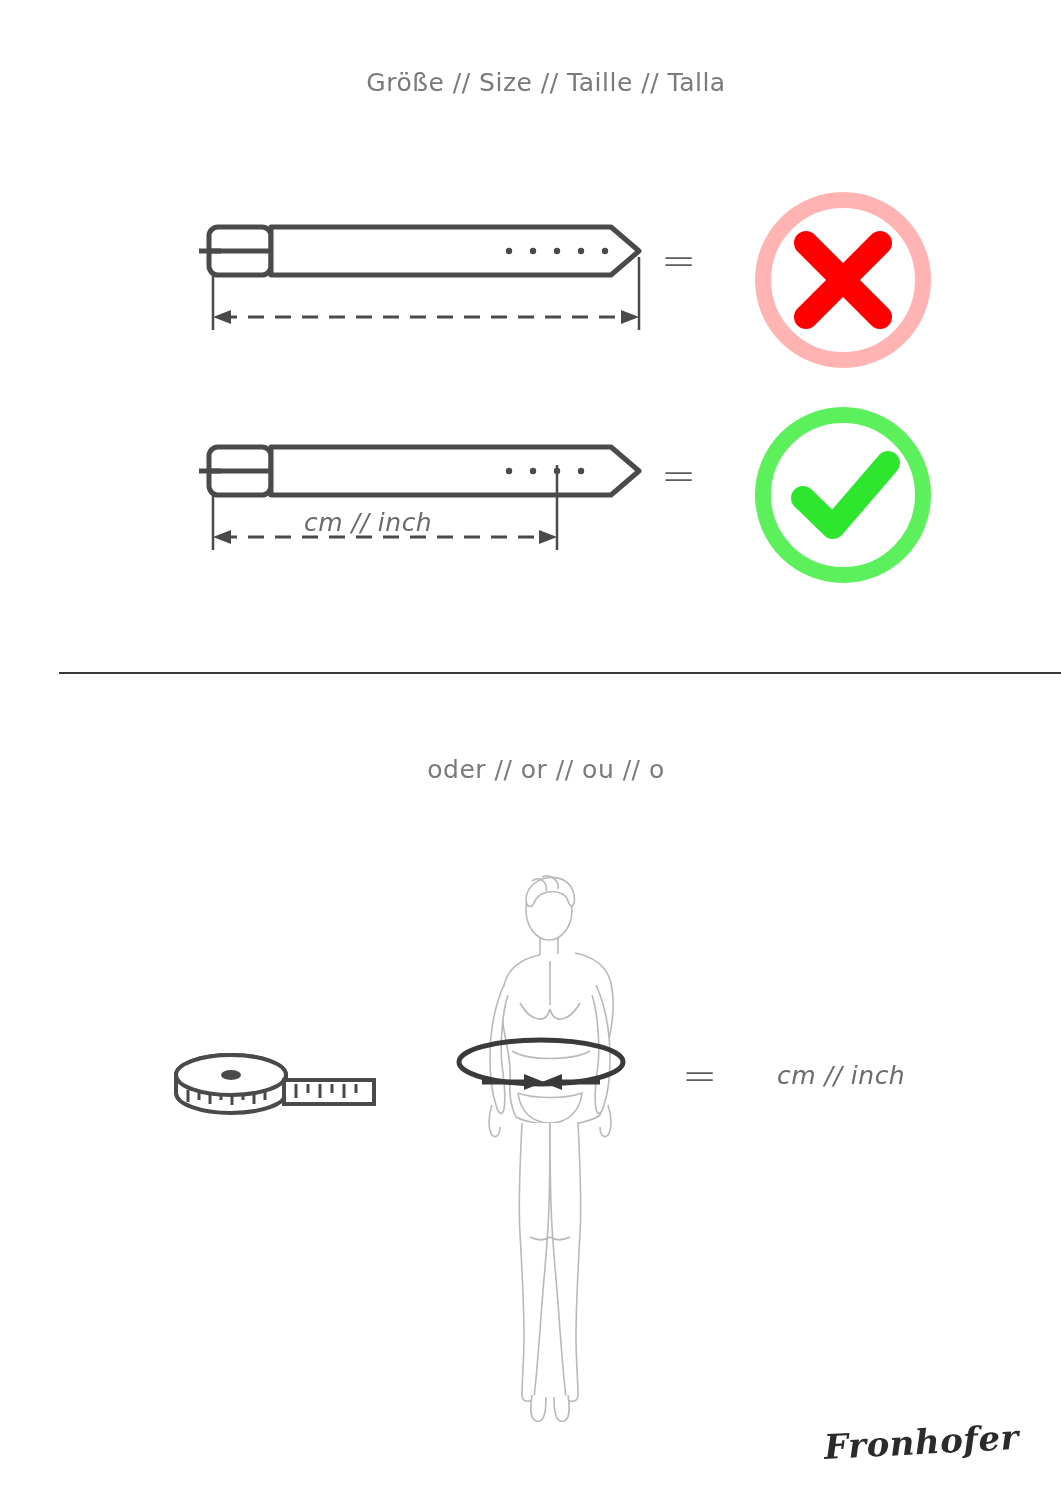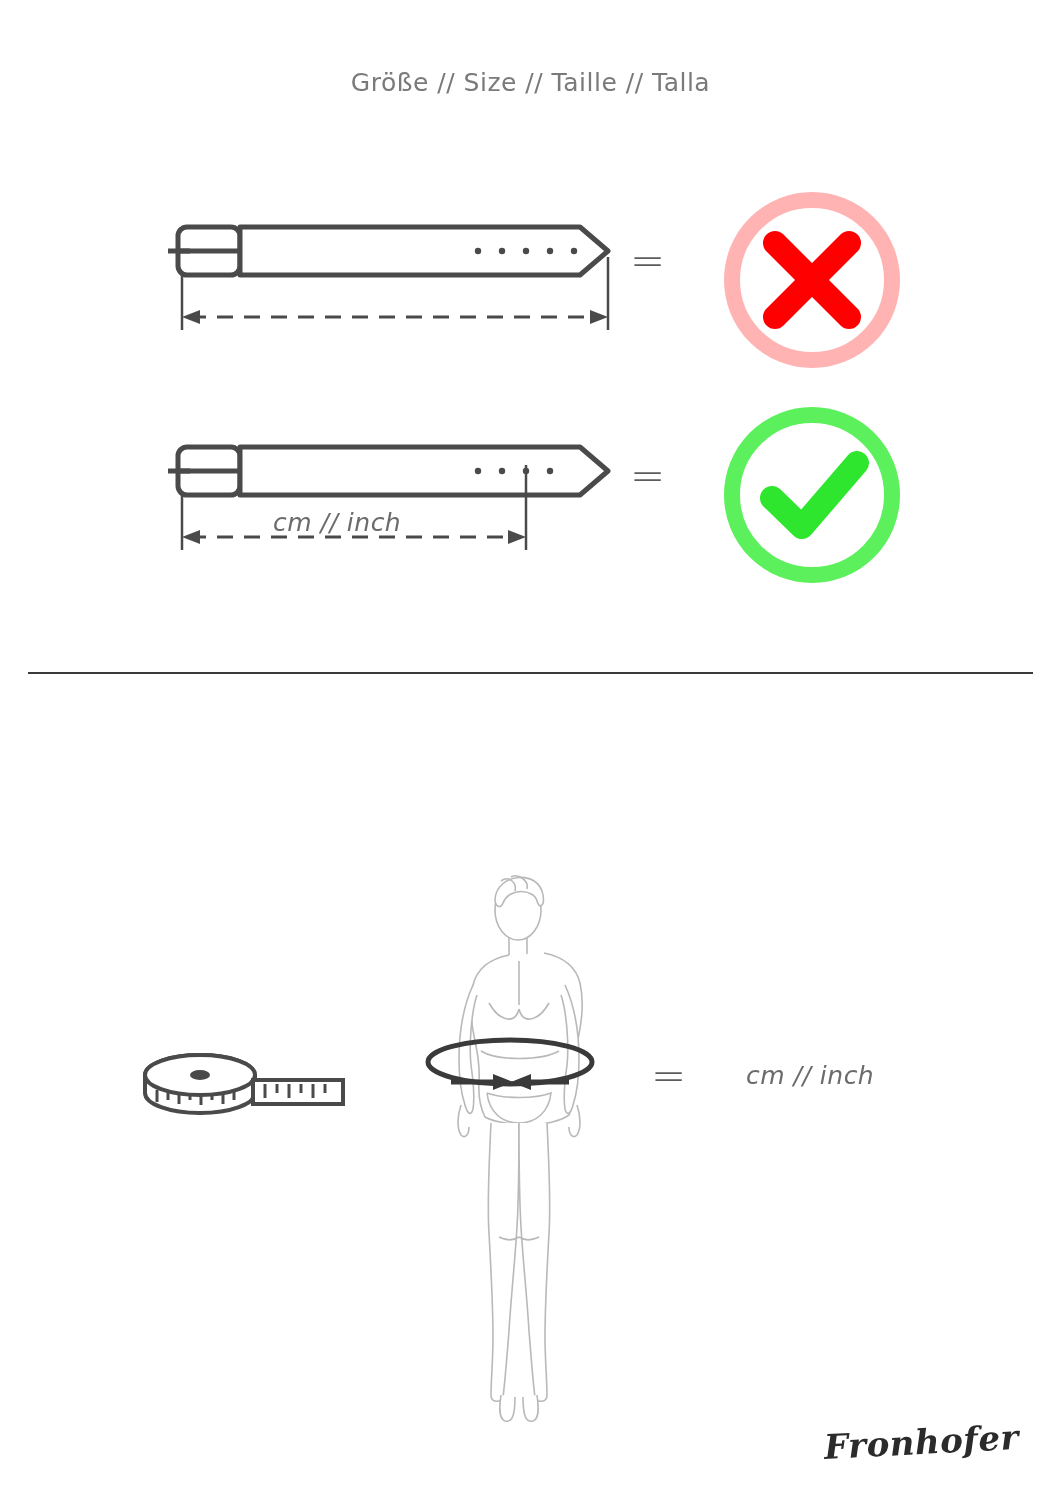--- a/index.html
+++ b/index.html
@@ -11,20 +11,21 @@
     width: 1061px;
     height: 1500px;
     position: relative;
     font-family: "DejaVu Sans", sans-serif;
     color: #6e6e6e;
     overflow: hidden;
   }
   .page {
     position: absolute;
     inset: 0;
+    margin-left: 31px;
   }
 
   
   .heading {
     position: absolute;
     width: 100%;
     text-align: center;
     font-size: 25px;
     letter-spacing: 0.5px;
     color: #7a7a7a;
@@ -152,20 +153,21 @@
 
   <div class="svg-block" style="left:717px; top:400px;">
     <svg width="190" height="190" viewBox="0 0 190 190" fill="none">
       <circle cx="95" cy="95" r="80" stroke="#5cf05c" stroke-width="16" fill="#ffffff"></circle>
       <path d="M55 98 L85 127 L140 63" stroke="#2fe62f" stroke-width="24" stroke-linecap="round" stroke-linejoin="round"></path>
     </svg>
   </div>
 
   <div class="divider"></div>
 
+  <div class="heading" id="title-or">oder // or // ou // o</div>
 
   <div class="svg-block" style="left:135px; top:1040px;">
     <svg width="220" height="80" viewBox="0 0 220 80" fill="none">
 
       <path d="M10 35 a55 20 0 0 1 110 0 l0 18 a55 20 0 0 1 -110 0 Z" stroke="#4a4a4a" stroke-width="4" fill="#ffffff"></path>
       <ellipse cx="65" cy="35" rx="55" ry="20" stroke="#4a4a4a" stroke-width="4" fill="#ffffff"></ellipse>
       <ellipse cx="65" cy="35" rx="10" ry="5" fill="#4a4a4a"></ellipse>
 
       <line x1="22" y1="50" x2="22" y2="62" stroke="#4a4a4a" stroke-width="3"></line>
       <line x1="33" y1="52" x2="33" y2="60" stroke="#4a4a4a" stroke-width="3"></line>

